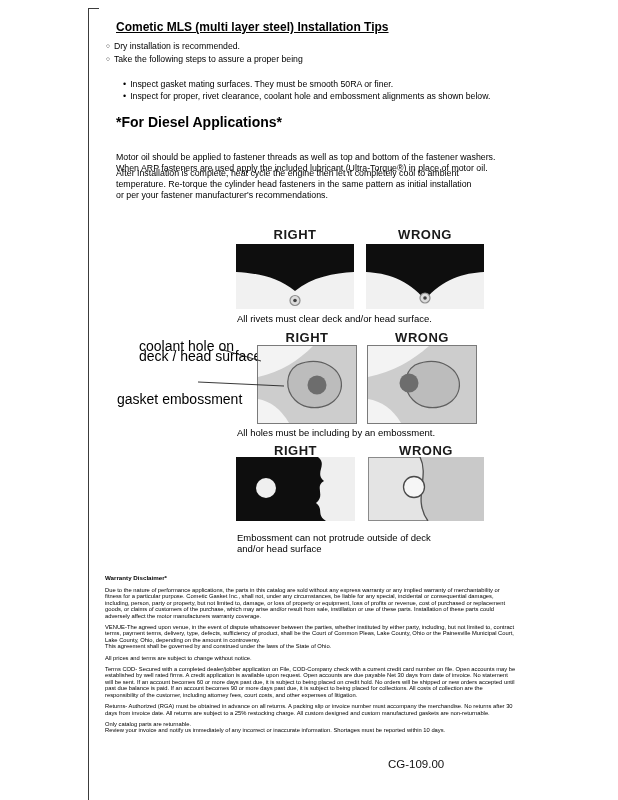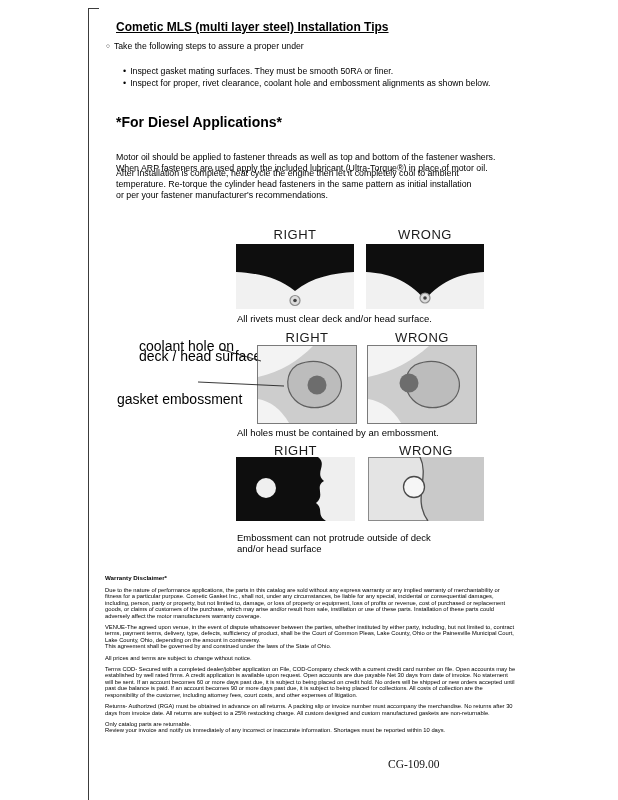--- a/index.html
+++ b/index.html
@@ -20,46 +20,47 @@
 
   .bullets { position:absolute; left:106px; top:40px; font-size:8.7px; line-height:12px; white-space:nowrap; }
   .bullet::before { content:"\25CB"; font-size:6.5px; margin-right:4px; position:relative; top:-1px; }
   .subwrap { padding-left:17px;margin-top:12px; }
   .subbullet::before { content:"\2022"; font-size:9px; margin-right:4px; }
 
   .diesel-heading { position:absolute; left:116px; top:114px; font-size:14px; font-weight:bold; white-space:nowrap; }
   .para { position:absolute; left:116px; width:400px; font-size:8.8px; line-height:11px; }
   .pre { white-space:pre-line; }
 
-  .dlabel { position:absolute; font-size:13px; letter-spacing:0.5px; text-align:center; color:#1a1a1a; white-space:nowrap; }
+  .dlabel { position:absolute; font-size:13px; letter-spacing:0.5px; text-align:center; color:#1a1a1a; white-space:nowrap;font-weight:bold; }
   .panel { position:absolute; z-index:1; }
   .panel svg { display:block; }
   .caption { position:absolute; font-size:9.5px; line-height:11px; white-space:pre-line; }
 
   .anno { position:absolute; font-size:14px; line-height:10px; white-space:pre-line; }
   .anno-lines { position:absolute; z-index:2; }
 
   .fineprint { position:absolute; left:105px; top:574px; width:412px; }
   .fineprint .fp-head { font-size:6.2px; font-weight:bold; margin-bottom:6px; }
   .fineprint p { font-size:5.8px; line-height:6.4px; margin-bottom:5px; white-space:pre-line; }
 
-  .doc-number { position:absolute; left:388px; top:758px; font-size:11.5px; color:#111; white-space:nowrap;font-family:Liberation Serif, serif; }
+  .doc-number { position:absolute; left:388px; top:758px; font-size:11.5px; color:#111; white-space:nowrap; }
 </style>
 </head>
 <body>
 
 <div class="page">
 
   <div class="left-rule"></div>
   <div class="top-tick"></div>
 
   <h1 class="title">Cometic MLS (multi layer steel) Installation Tips</h1>
 
   <div class="bullets">
-    <div class="bullet"><span>Take the following steps to assure a proper under</span></div>
+    <div class="bullet"><span>Dry installation is recommended.</span></div>
+    <div class="bullet"><span>Take the following steps to assure a proper being</span></div>
     <div class="subwrap">
       <div class="subbullet"><span>Inspect gasket mating surfaces.  They must be smooth 50RA or finer.</span></div>
       <div class="subbullet"><span>Inspect for proper, rivet clearance, coolant hole and embossment alignments as shown below.</span></div>
     </div>
   </div>
 
   <h2 class="diesel-heading">*For Diesel Applications*</h2>
   <p class="para pre" style="top:152px">Motor oil should be applied to fastener threads as well as top and bottom of the fastener washers.
 When ARP fasteners are used apply the included lubricant (Ultra-Torque®) in place of motor oil.</p>
   <p class="para pre" style="top:168px">After Installation is complete, heat cycle the engine then let it completely cool to ambient
@@ -110,21 +111,21 @@
   </div>
   <div class="panel" style="left:367px;top:345px">
     <svg width="110" height="79" viewBox="0 0 110 79">
       <rect x="0.5" y="0.5" width="109" height="78" fill="#cdcdcd" stroke="#7a7a7a" stroke-width="1"></rect>
       <path d="M1,1 H62 C46,15 26,27 1,32 Z" fill="#f3f3f3"></path>
       <path d="M1,78 V54 C14,56 26,64 34,78 Z" fill="#f3f3f3"></path>
       <path d="M48,20 C72,10 96,24 92,44 C88,63 60,69 46,55 C36,45 36,28 48,20 Z" fill="#bcbcbc" stroke="#5f5f5f" stroke-width="1.2"></path>
       <circle cx="42" cy="38" r="9.5" fill="#6d6d6d"></circle>
     </svg>
   </div>
-  <div class="caption" style="left:237px;top:427px">All holes must be contained by an embossment.</div>
+  <div class="caption" style="left:237px;top:427px">All holes must be including by an embossment.</div>
 
   <div class="dlabel" style="left:236px;top:443px;width:119px">RIGHT</div>
   <div class="dlabel" style="left:368px;top:443px;width:116px">WRONG</div>
 
   <div class="panel" style="left:236px;top:457px">
     <svg width="119" height="64" viewBox="0 0 119 64">
       <rect width="119" height="64" fill="#0e0e0e"></rect>
       <path d="M119,0 H82 C92,8 78,16 88,24 C78,30 90,38 80,46 C88,52 80,58 90,64 H119 Z" fill="#efefef"></path>
       <circle cx="30" cy="31" r="10" fill="#efefef"></circle>
     </svg>

